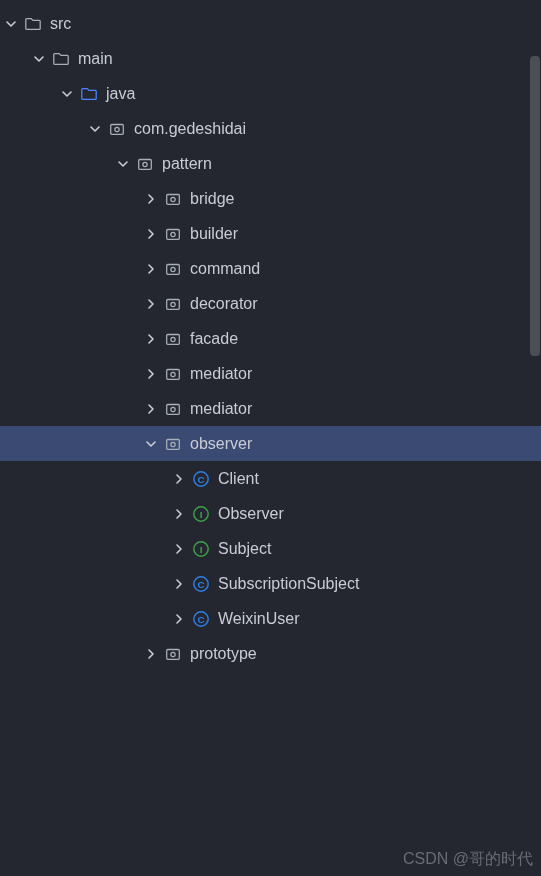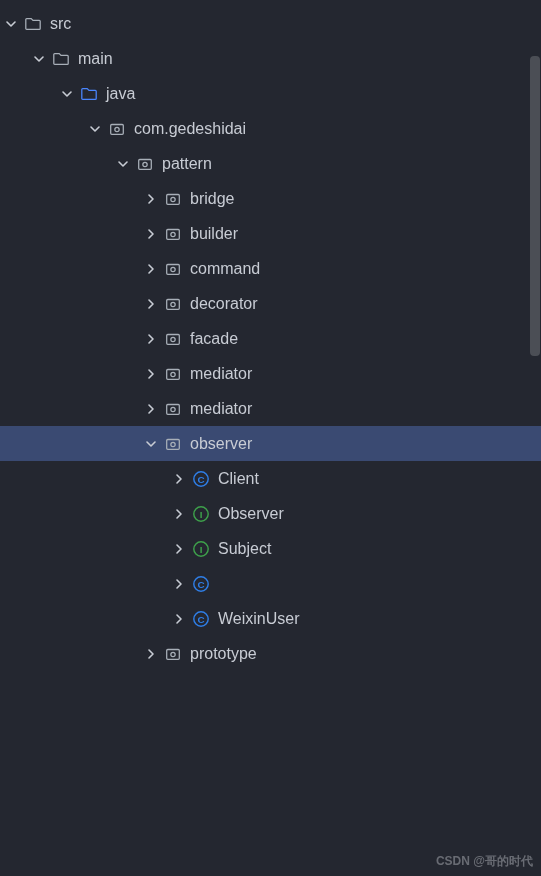--- a/index.html
+++ b/index.html
@@ -46,24 +46,23 @@
       top: 56px;
       width: 10px;
       height: 300px;
       background: #4b4e55;
       border-radius: 4px;
     }
     .watermark {
       position: absolute;
       right: 8px;
       bottom: 6px;
-      font-size: 12px;
+      font-size: 16px;
       color: #7a7d84;
       opacity: 0.8;
-      font-weight: bold;
     }
   </style>
 </head>
 <body>
 
 <div class="tree">
     <div class="row">
       <span class="chevron">
         <svg width="12" height="12" viewBox="0 0 12 12">
           <path d="M2 4 L6 8 L10 4" stroke="#c8ccd4" stroke-width="1.6" fill="none" stroke-linecap="round" stroke-linejoin="round"></path>
@@ -363,20 +362,21 @@
         <svg width="12" height="12" viewBox="0 0 12 12">
           <path d="M4 2 L8 6 L4 10" stroke="#c8ccd4" stroke-width="1.6" fill="none" stroke-linecap="round" stroke-linejoin="round"></path>
         </svg>
       </span>
       <span class="icon">
         <svg width="18" height="18" viewBox="0 0 20 20">
           <circle cx="10" cy="10" r="8" fill="none" stroke="#2f7ee6" stroke-width="1.6"></circle>
           <text x="10" y="14" text-anchor="middle" font-size="11" font-family="sans-serif" fill="#2f7ee6" font-weight="600">C</text>
         </svg>
       </span>
+      <span class="label">SubscriptionSubject</span>
     </div>
     <div class="row">
       <span class="indent"></span>
       <span class="indent"></span>
       <span class="indent"></span>
       <span class="indent"></span>
       <span class="indent"></span>
       <span class="indent"></span>
       <span class="chevron">
         <svg width="12" height="12" viewBox="0 0 12 12">

